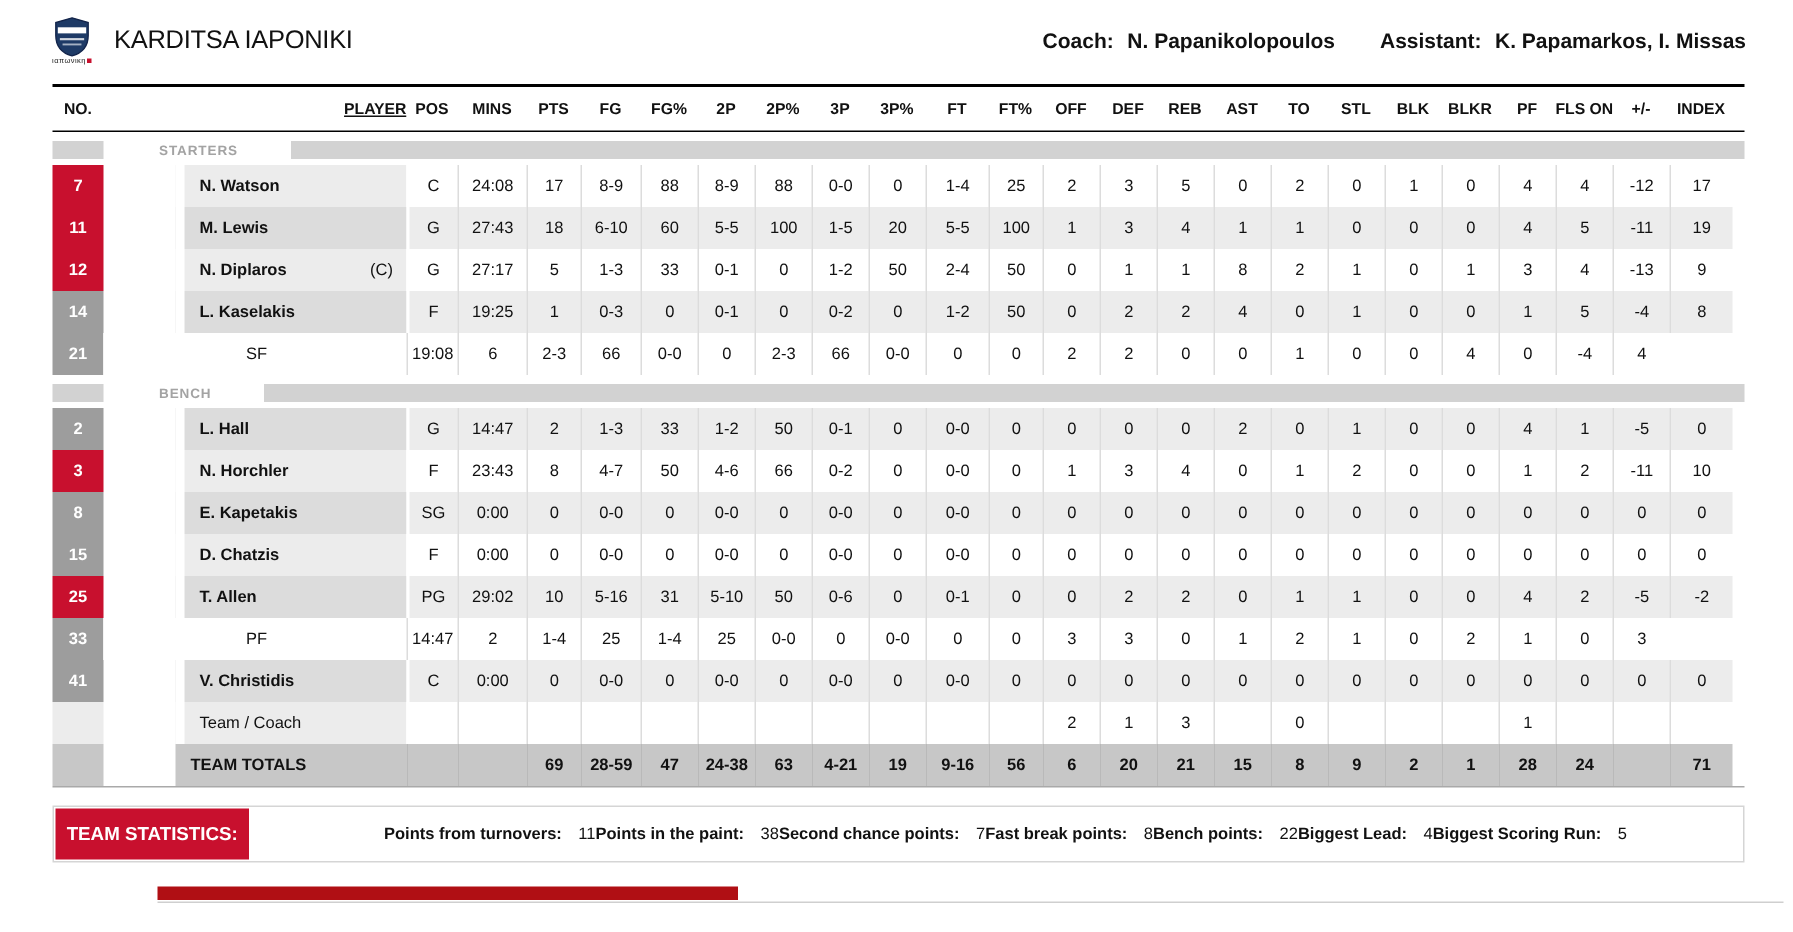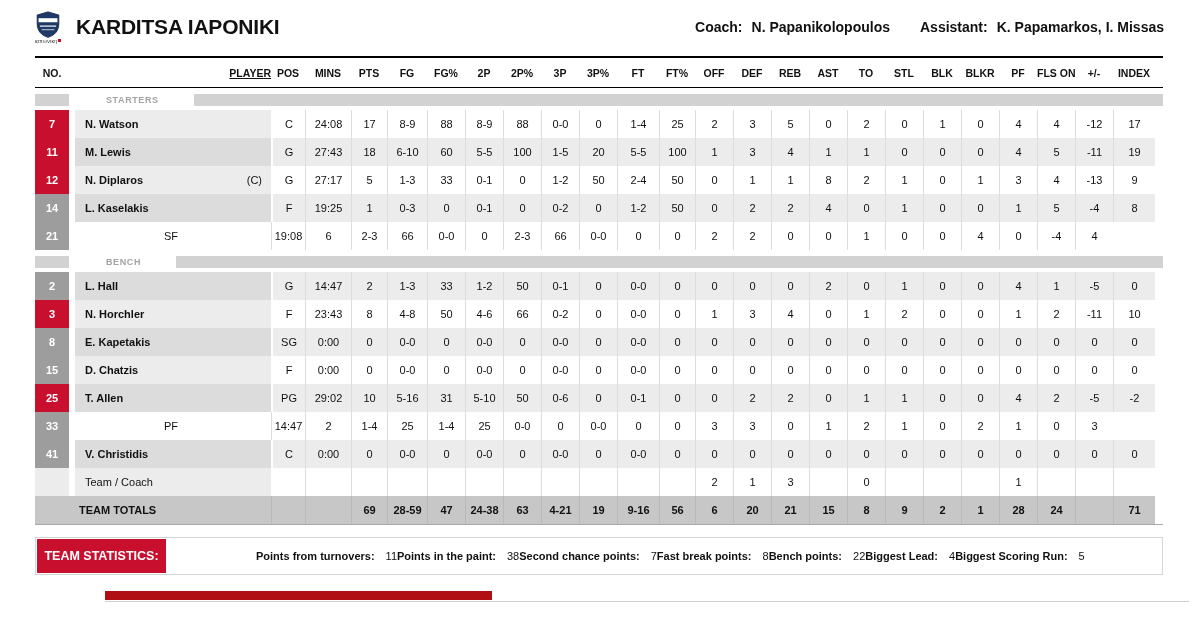--- a/index.html
+++ b/index.html
@@ -5,21 +5,21 @@
   html,body{margin:0;padding:0;}
   body{
     width:1195px;height:621px;position:relative;overflow:hidden;
     background:#fff;font-family:"Liberation Sans",sans-serif;color:#111;
   }
   
   .top-header{position:absolute;left:28px;top:5px;width:1136px;height:44px;display:flex;align-items:center;}
   .logo{width:40px;display:flex;flex-direction:column;align-items:center;margin-right:8px;}
   .logo-sub{font-size:5px;color:#222;letter-spacing:.3px;line-height:5px;margin-top:1px;white-space:nowrap;}
   .reg-dot{display:inline-block;width:3px;height:3px;background:var(--red);margin-left:1px;vertical-align:top;}
-  .team-title{font-size:21px;font-weight:bold;letter-spacing:-.2px;white-space:nowrap;}
+  .team-title{font-size:17px;font-weight:normal;letter-spacing:-.2px;white-space:nowrap;}
   .coach-info{margin-left:auto;font-size:14px;font-weight:bold;white-space:nowrap;}
   .coach-info .val{margin-left:9px;}
   .coach-info .lbl2{margin-left:30px;}
   
   :root{--red:#c8102e;--badgegray:#9d9d9d;--rowlight:#ececec;--rowmid:#dcdcdc;--totalsbg:#c7c7c7;}
   .stats-table{position:absolute;left:35px;top:56px;width:1128px;}
   .grid{display:grid;grid-template-columns:34px 202px 34px 46px 36px 40px 38px 38px 38px 38px 38px 42px 36px 38px 38px 38px 38px 38px 38px 38px 38px 38px 38px 38px 42px;}
   .thead{border-top:2px solid #000;border-bottom:1px solid #000;height:29px;align-items:center;font-size:10.5px;font-weight:bold;}
   .hcell{text-align:center;white-space:nowrap;overflow:hidden;}
   .hcell.left{text-align:right;padding-left:10px;text-decoration:underline;}
@@ -27,21 +27,21 @@
   .section-block{width:34px;height:12px;background:#d2d2d2;margin-right:6px;}
   .section-label{font-size:9px;font-weight:bold;color:#a3a3a3;letter-spacing:.6px;padding:0 8px 0 4px;white-space:nowrap;}
   .section-fill{flex:1;height:12px;background:#d2d2d2;}
   .trow{height:28px;font-size:11px;margin:0;}
   .cell{display:flex;align-items:center;justify-content:center;overflow:hidden;white-space:nowrap;}
   .trow .cell.stat{border-left:1px solid #dcdcdc;}
   .trow .cell.pos-cell{border-left:2px solid #fff;}
   .no-cell{font-weight:bold;}
   .no-cell.red{background:var(--red);color:#fff;}
   .no-cell.gray{background:var(--badgegray);color:#fff;}
-  .player-cell{justify-content:space-between;padding:0 9px 0 10px;border-left:6px solid #fff;}
+  .player-cell{justify-content:space-between;padding:0 9px 0 10px;border-left:6px solid #fff;margin-left:48px;}
   .pname{font-weight:bold;}
   .pname.normal{font-weight:normal;}
   .captain{font-weight:normal;}
   .trow.w .player-cell{background:var(--rowlight);}
   .trow.w .no-cell.plain{background:var(--rowlight);}
   .trow.w .cell.stat{background:#fff;}
   .trow.g .player-cell{background:var(--rowmid);}
   .trow.g .cell.stat{background:var(--rowlight);}
   .trow.totals{font-weight:bold;border-bottom:1px solid #a9a9a9;}
   .trow.totals .cell{background:var(--totalsbg);}
@@ -294,21 +294,21 @@
         <div class="cell stat">0</div>
       </div>
       <div class="grid trow w">
         <div class="cell no-cell red">3</div>
         <div class="cell player-cell">
           <span class="pname">N. Horchler</span>
         </div>
         <div class="cell stat pos-cell">F</div>
         <div class="cell stat">23:43</div>
         <div class="cell stat">8</div>
-        <div class="cell stat">4-8</div>
+        <div class="cell stat">4-7</div>
         <div class="cell stat">50</div>
         <div class="cell stat">4-6</div>
         <div class="cell stat">66</div>
         <div class="cell stat">0-2</div>
         <div class="cell stat">0</div>
         <div class="cell stat">0-0</div>
         <div class="cell stat">0</div>
         <div class="cell stat">1</div>
         <div class="cell stat">3</div>
         <div class="cell stat">4</div>

